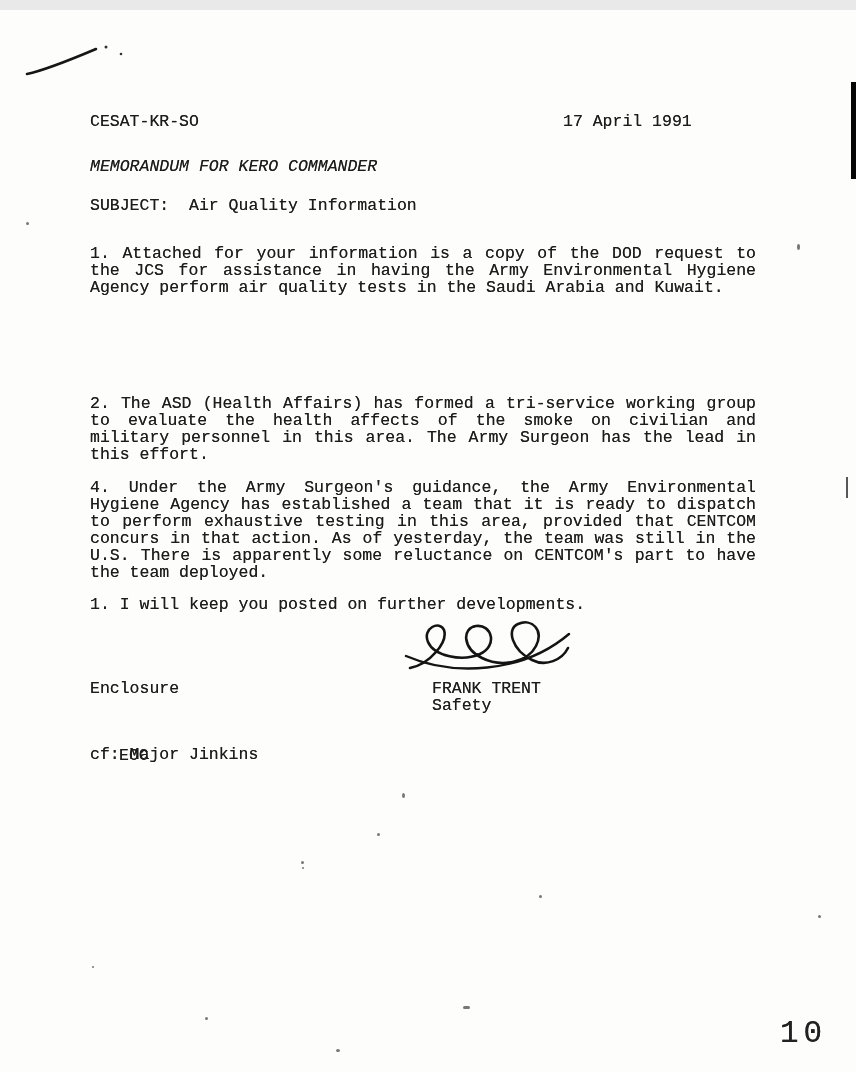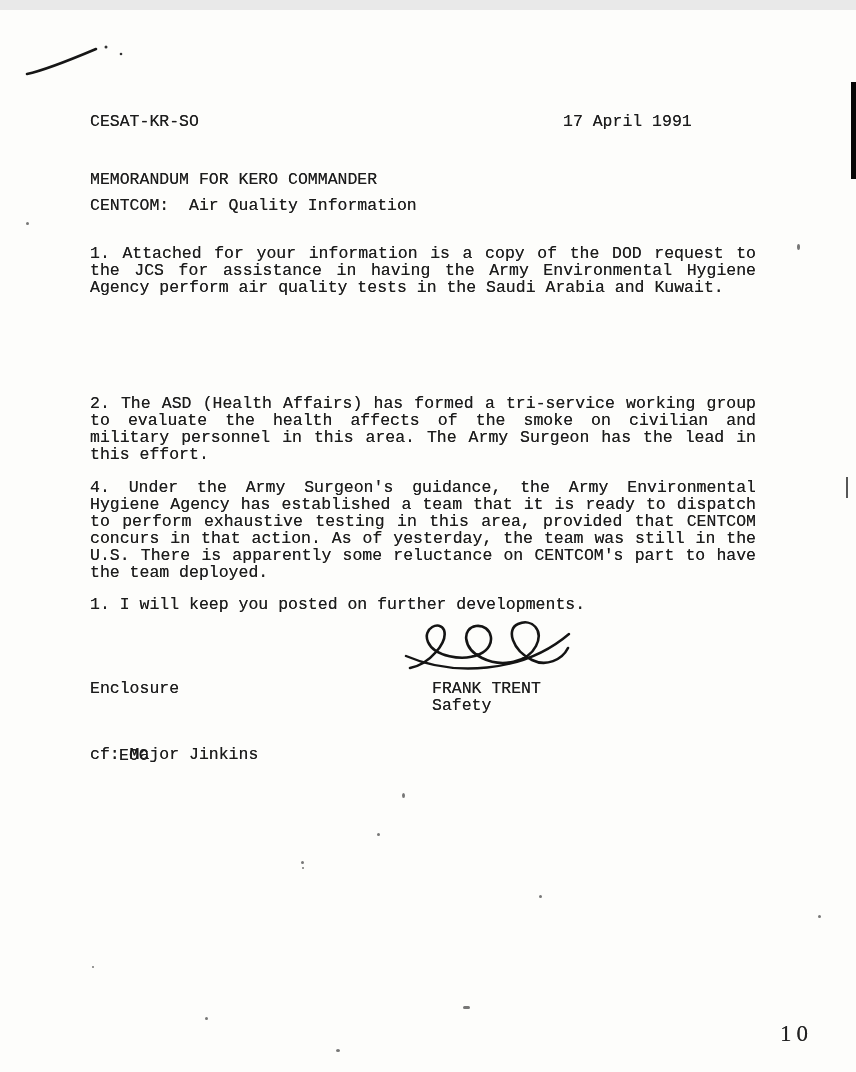--- a/index.html
+++ b/index.html
@@ -12,44 +12,43 @@
     background: #fdfdfb;
     overflow: hidden;
     font-family: "Liberation Mono", "DejaVu Sans Mono", monospace;
     color: #1c1c1c;
     font-size: 16.5px;
     line-height: 17px;
     text-shadow: 0 0 0.6px rgba(20,20,20,0.75);
   }
   .hdr-row { position: absolute; left: 90px; top: 103px; width: 666px; }
   .date { position: absolute; left: 473px; top: 0; white-space: pre; }
-  .memo { position: absolute; left: 90px; top: 161px; }
+  .memo { position: absolute; left: 90px; top: 148px; font-style: italic; }
   .subject { position: absolute; left: 90px; top: 187px; white-space: pre; }
   .para {
     position: absolute;
     left: 90px;
     width: 666px;
     margin: 0;
     text-align: justify;
   }
   .signature-svg { position: absolute; left: 404px; top: 606px; }
   .enclosure { position: absolute; left: 90px; top: 670px; }
   .signer-name { position: absolute; left: 432px; top: 670px; text-align: center; }
   .signer-title { position: absolute; left: 432px; top: 687px; }
   .cf1 { position: absolute; left: 90px; top: 736px; white-space: pre; }
   .cf2 { position: absolute; left: 119px; top: 737px; white-space: pre; }
   .pagenum {
     position: absolute;
     left: 780px;
     top: 1012px;
-    font-size: 23px;
+    font-size: 31px;
     line-height: 24px;
     letter-spacing: 5px;
     color: #222;
-    font-family: Liberation Serif, serif;
   }
   .hand-mark { position: absolute; left: 24px; top: 33px; }
   .edge-strip { position: absolute; left: 851px; top: 72px; width: 5px; height: 97px; background: #060606; }
   .edge-tick { position: absolute; left: 846px; top: 467px; width: 2px; height: 21px; background: #3a3a3a; opacity: .85; }
   .speck { position: absolute; background: #4a4a4a; border-radius: 50%; opacity: .75; }
 </style>
 </head>
 <body>
 
 <div class="page">
@@ -62,21 +61,21 @@
 
   <div class="edge-strip"></div>
   <div class="edge-tick"></div>
 
   <div class="hdr-row">
     <span>CESAT-KR-SO</span>
     <span class="date">17 April 1991</span>
   </div>
 
   <div class="memo">MEMORANDUM FOR KERO COMMANDER</div>
-  <div class="subject">CENTCOM:  Air Quality Information</div>
+  <div class="subject">SUBJECT:  Air Quality Information</div>
 
   <p class="para" style="top:235px">1.  Attached for your information is a copy of the DOD request to the JCS for assistance in having the Army Environmental Hygiene Agency perform air quality tests in the Saudi Arabia and Kuwait.</p>
   <p class="para" style="top:385px">2.  The ASD (Health Affairs) has formed a tri-service working group to evaluate the health affects of the smoke on civilian and military personnel in this area.  The Army Surgeon has the lead in this effort.</p>
   <p class="para" style="top:469px">4.  Under the Army Surgeon's guidance, the Army Environmental Hygiene Agency has established a team that it is ready to dispatch to perform exhaustive testing in this area, provided that CENTCOM concurs in that action.  As of yesterday, the team was still in the U.S.  There is apparently some reluctance on CENTCOM's part to have the team deployed.</p>
   <p class="para" style="top:586px">1.  I will keep you posted on further developments.</p>
 
   <svg class="signature-svg" width="168" height="60" viewBox="0 0 168 60">
     <path d="M6,52 C26,48 44,26 40,14 C36,4 18,12 24,26 C30,40 58,46 76,38 C94,30 88,8 72,10 C58,12 58,32 78,42 C98,52 124,46 132,30 C140,14 128,2 114,8 C102,13 108,34 128,44 C142,51 158,44 164,32" fill="none" stroke="#141414" stroke-width="2.6" stroke-linecap="round"></path>
     <path d="M2,40 C48,60 118,58 165,18" fill="none" stroke="#141414" stroke-width="2.4" stroke-linecap="round"></path>
   </svg>

